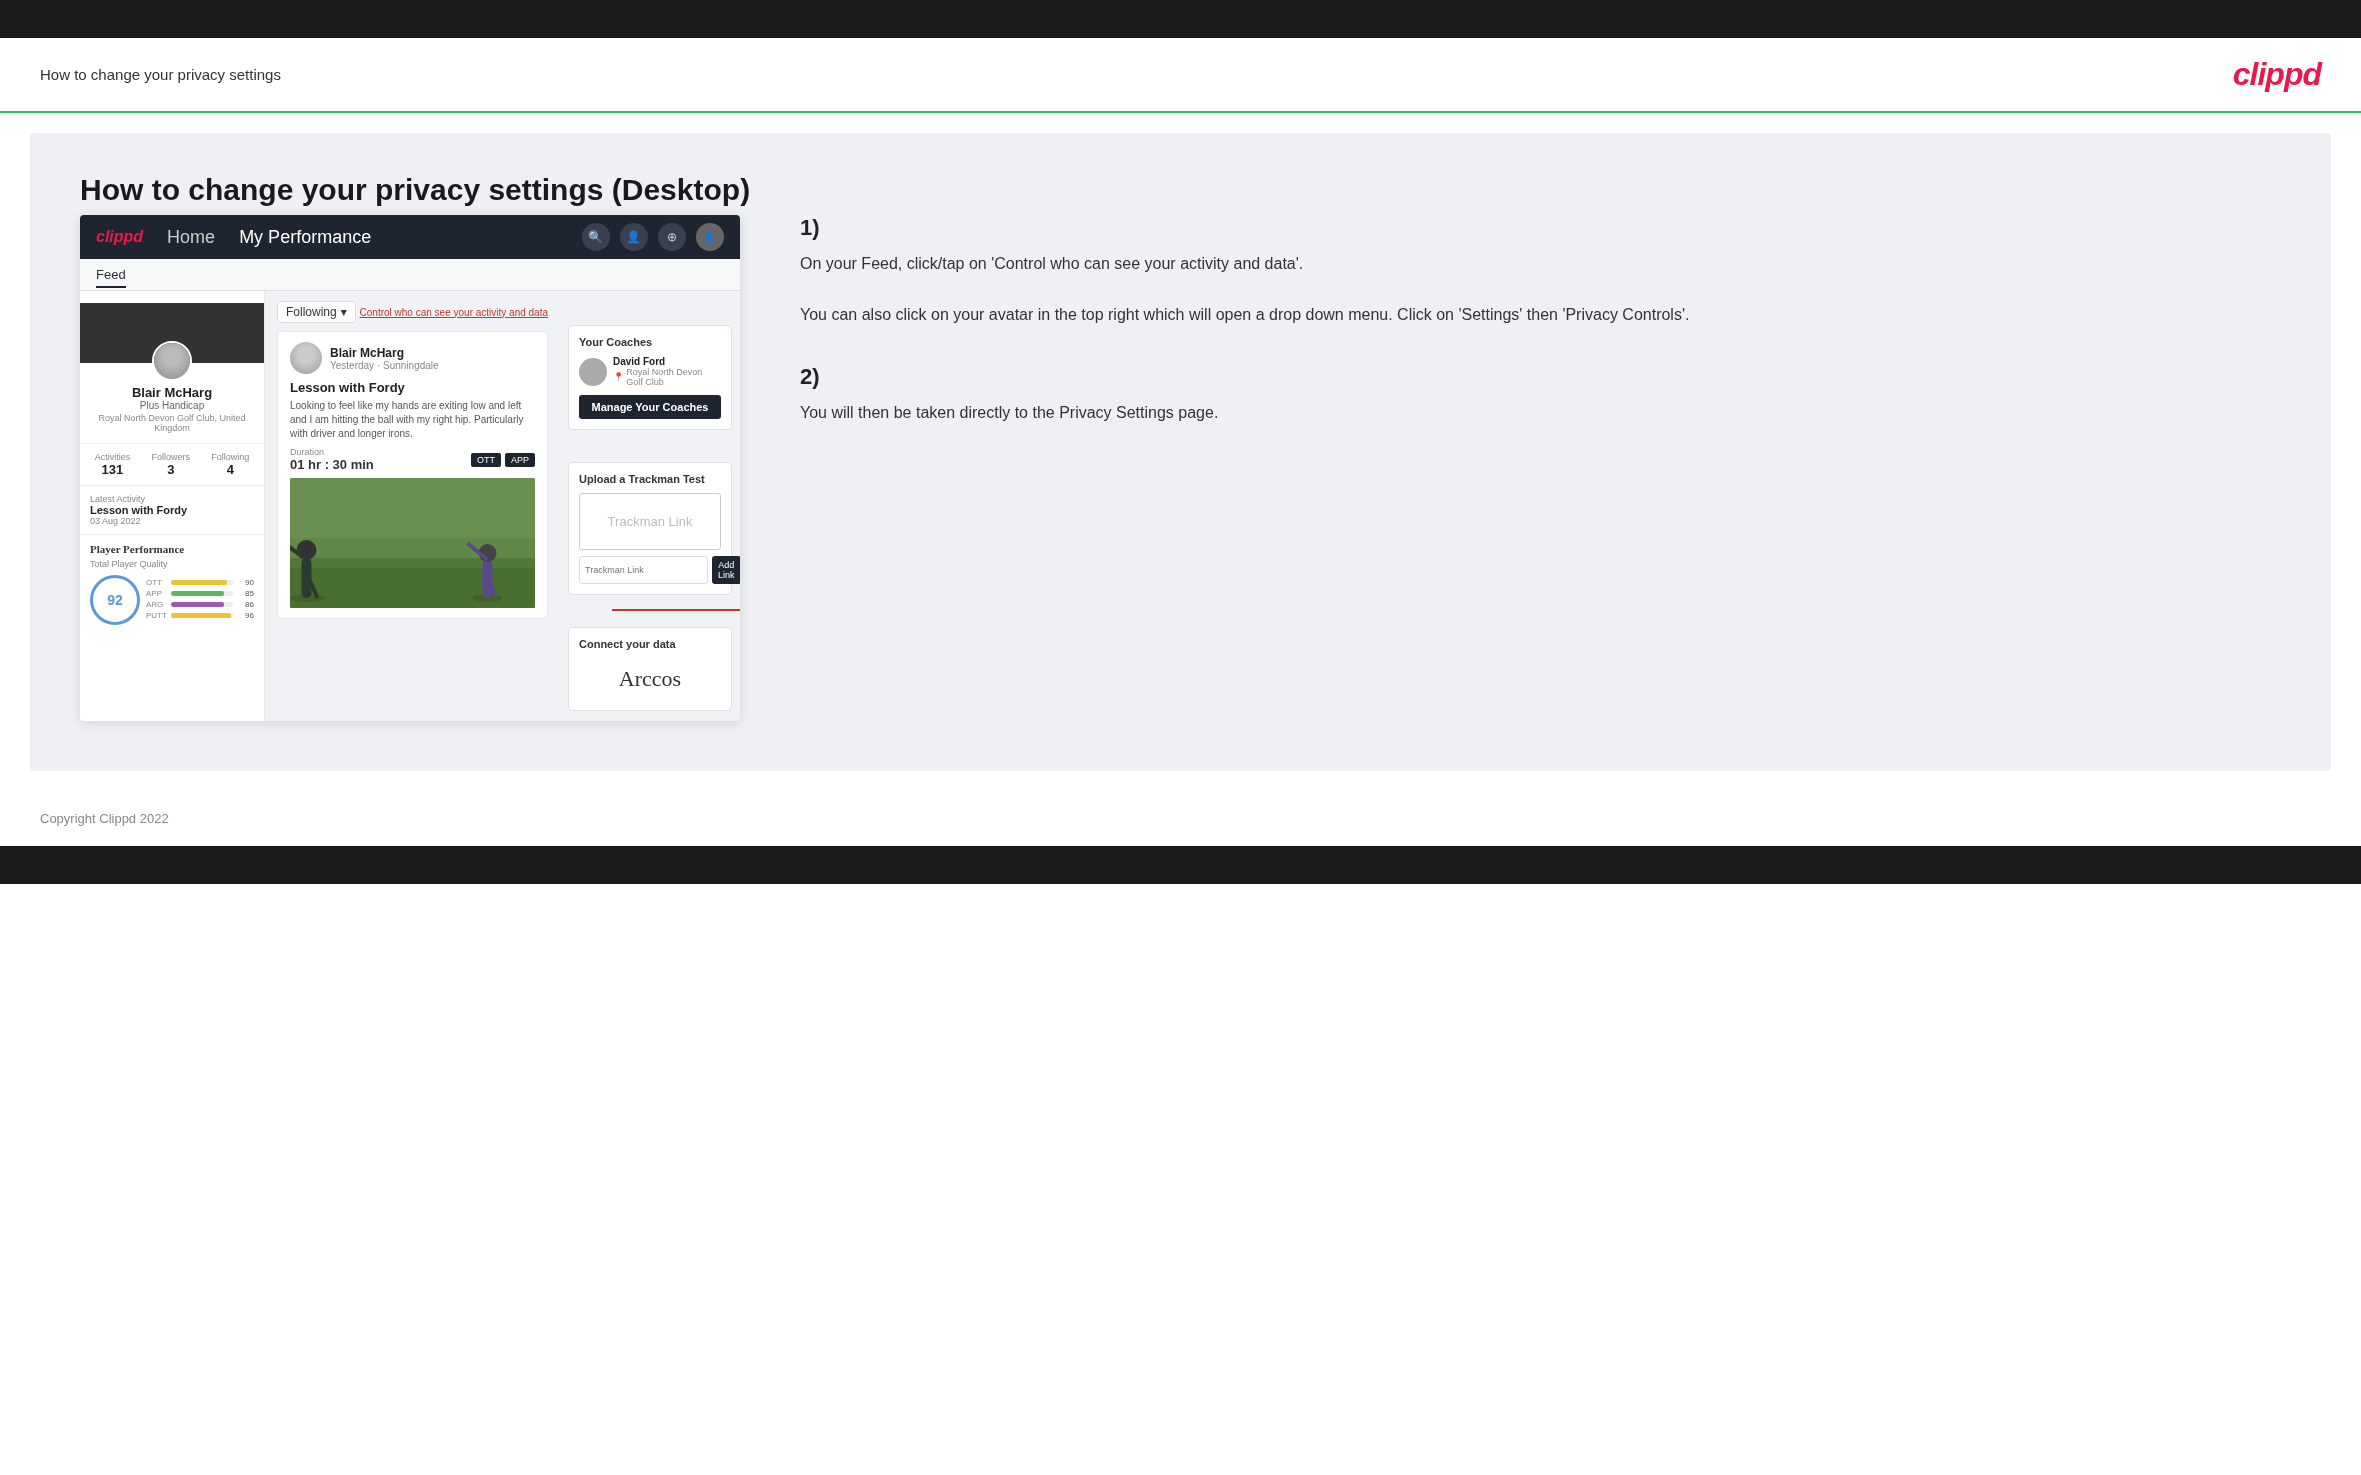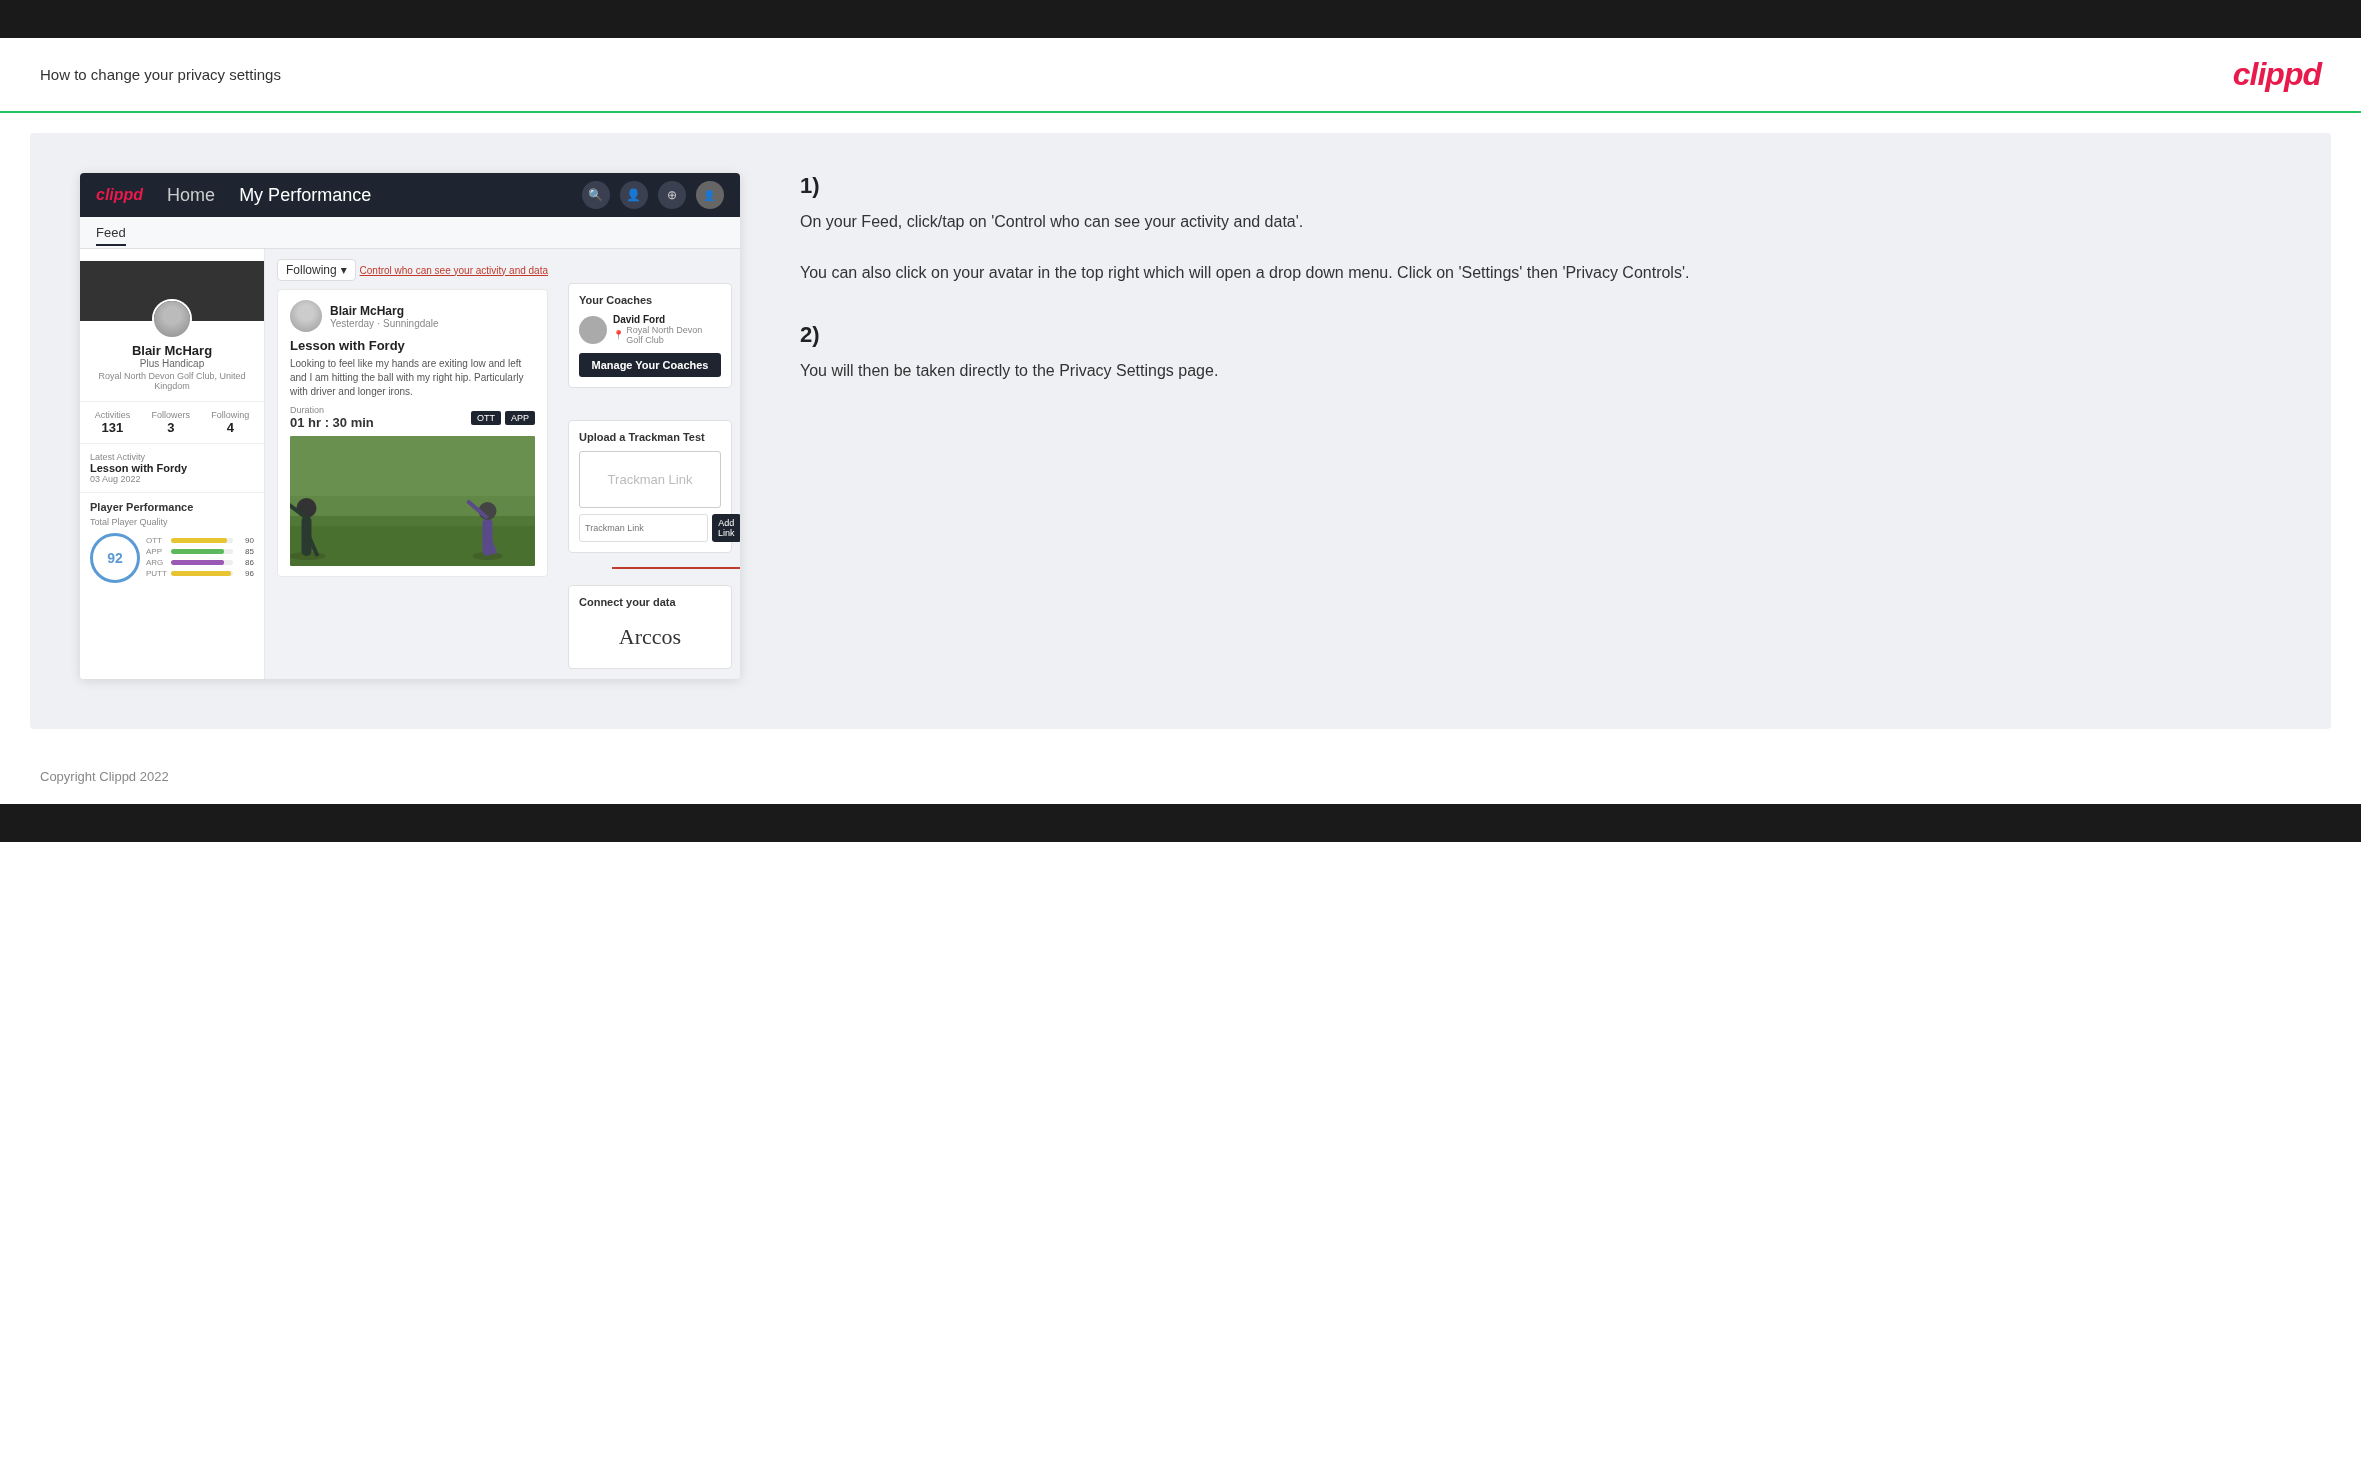--- a/index.html
+++ b/index.html
@@ -192,21 +192,21 @@
       font-size: 10px;
       color: #888;
     }
     .mock-latest-title { font-size: 11px; font-weight: 700; color: #222; }
     .mock-latest-date { font-size: 9px; color: #888; }
 
     .mock-player-perf {
       padding: 8px 10px;
       border-top: 1px solid #eee;
     }
-    .mock-player-perf-title { font-size: 11px; font-weight: 700; color: #333; margin-bottom: 4px; }
+    .mock-player-perf-title { font-size: 11px; font-weight: 700; color: #333; margin-bottom: 4px; font-family: Liberation Serif, serif; }
     .mock-tpq-label { font-size: 9px; color: #888; margin-bottom: 6px; }
     .mock-tpq-row { display: flex; gap: 6px; align-items: center; }
     .mock-circle-chart {
       width: 50px;
       height: 50px;
       border-radius: 50%;
       border: 3px solid #5b9bd5;
       display: flex;
       align-items: center;
       justify-content: center;
@@ -425,20 +425,21 @@
 <body>
 
 <div class="top-bar"></div>
 
 <div class="site-header">
   <span class="page-title-text">How to change your privacy settings</span>
   <span class="clippd-logo">clippd</span>
 </div>
 
 <div class="main-content">
+  <div class="article-title">How to change your privacy settings (Desktop)</div>
 
   <div class="content-row">
 
     <div class="screenshot-container">
 
       <div class="mock-navbar">
         <span class="mock-logo">clippd</span>
         <span class="mock-nav-item">Home</span>
         <span class="mock-nav-item active">My Performance</span>
         <div class="mock-nav-icons">

